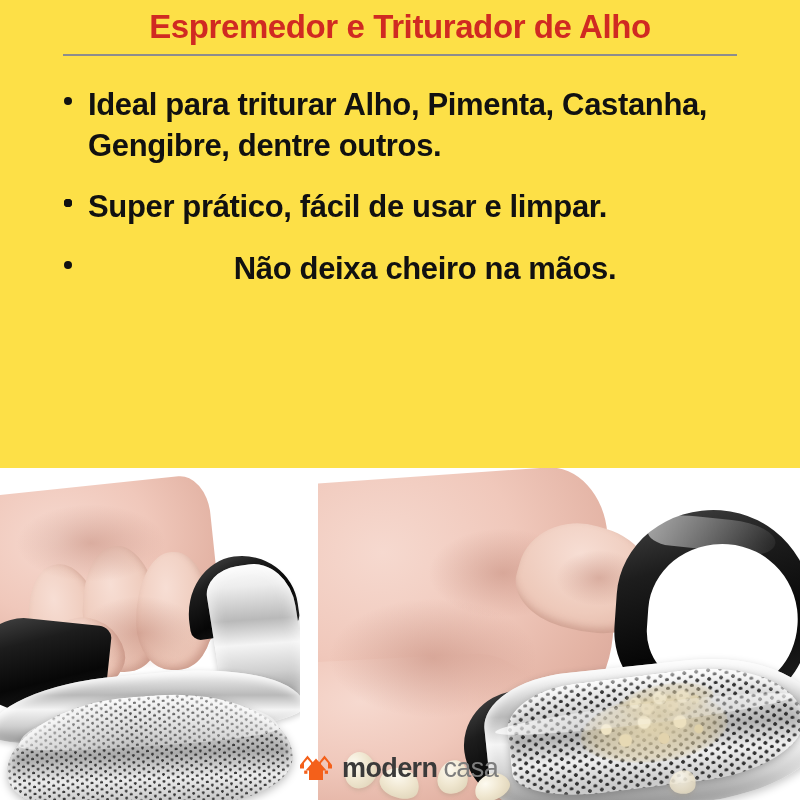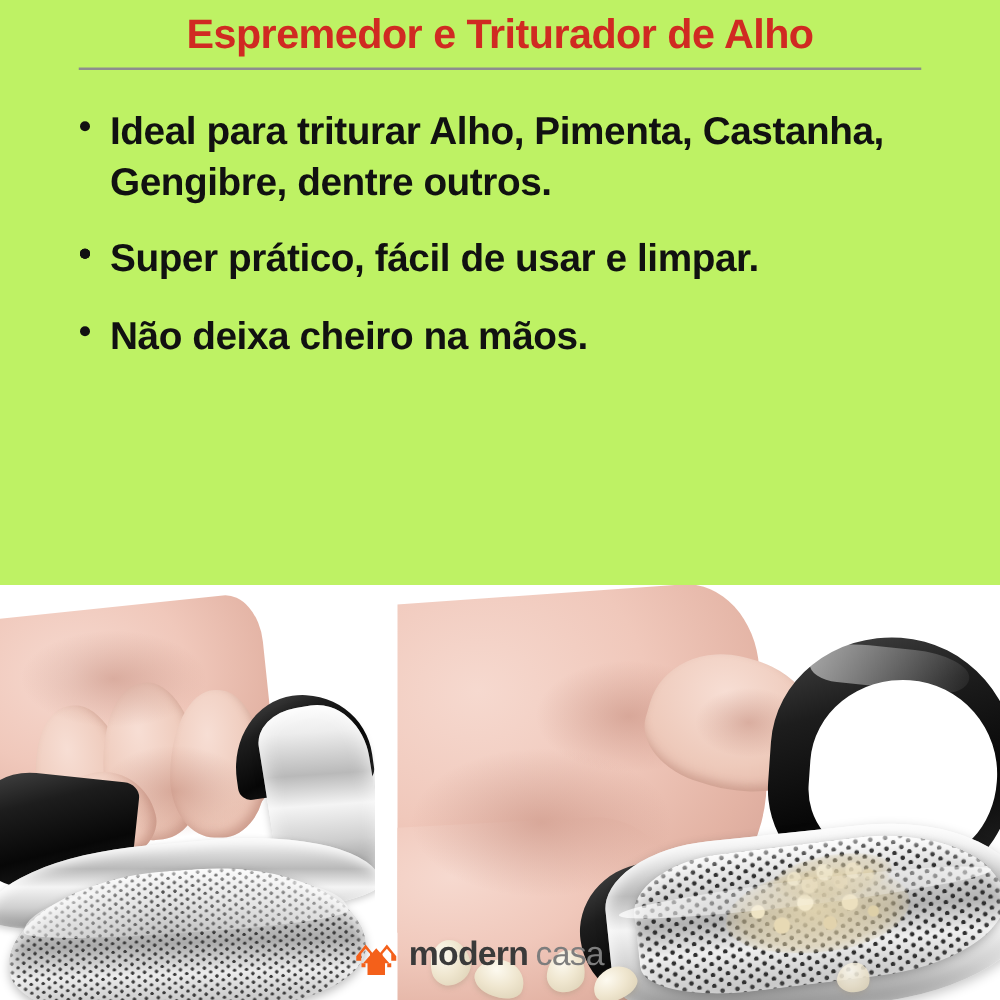--- a/index.html
+++ b/index.html
@@ -8,21 +8,21 @@
   html, body {
     width:800px; height:800px;
     background:#ffffff;
     font-family:"Liberation Sans", sans-serif;
     overflow:hidden;
   }
 
   .page {
     position:relative;
     width:800px; height:800px;
-    background:#bef264;
+    background:#fde047;
   }
 
   
   .header {
     position:absolute;
     left:0; top:0;
     width:800px;
     padding-top:8px;
     text-align:center;
   }
@@ -51,21 +51,21 @@
   .feature {
     position:relative;
     padding-left:26px;
     margin-bottom:20px;
     font-size:31px;
     font-weight:bold;
     line-height:1.33;
     color:#111111;
     letter-spacing:-0.35px;
   }
-  .feature:last-child { margin-bottom:0; }
+  .feature:last-child { margin-bottom:0;text-align:center; }
   .bullet-dot {
     position:absolute;
     left:2px; top:13px;
     width:8px; height:8px;
     background:#111111;
     border-radius:50%;
   }
 
   
   .photos {
@@ -152,23 +152,23 @@
   .clove {
     position:absolute;
     background:radial-gradient(ellipse at 36% 30%, #fdfaf0 0%, #efe6cf 48%, #d9cdb0 100%);
     border-radius:54% 46% 58% 42% / 62% 58% 42% 38%;
     box-shadow:0 2px 4px rgba(160,145,120,0.35);
   }
 
   
   .logo {
     position:absolute;
-    left:284px; top:750px;
+    left:299px; top:750px;
     display:flex;
-    align-items:flex-start;
+    align-items:flex-end;
     gap:9px;
     z-index:40;
   }
   .logo-mark { width:34px; height:32px; display:block; }
   .logo-text {
     font-size:27px;
     line-height:1;
     letter-spacing:-0.6px;
     white-space:nowrap;
     font-family:"Liberation Sans", sans-serif;

